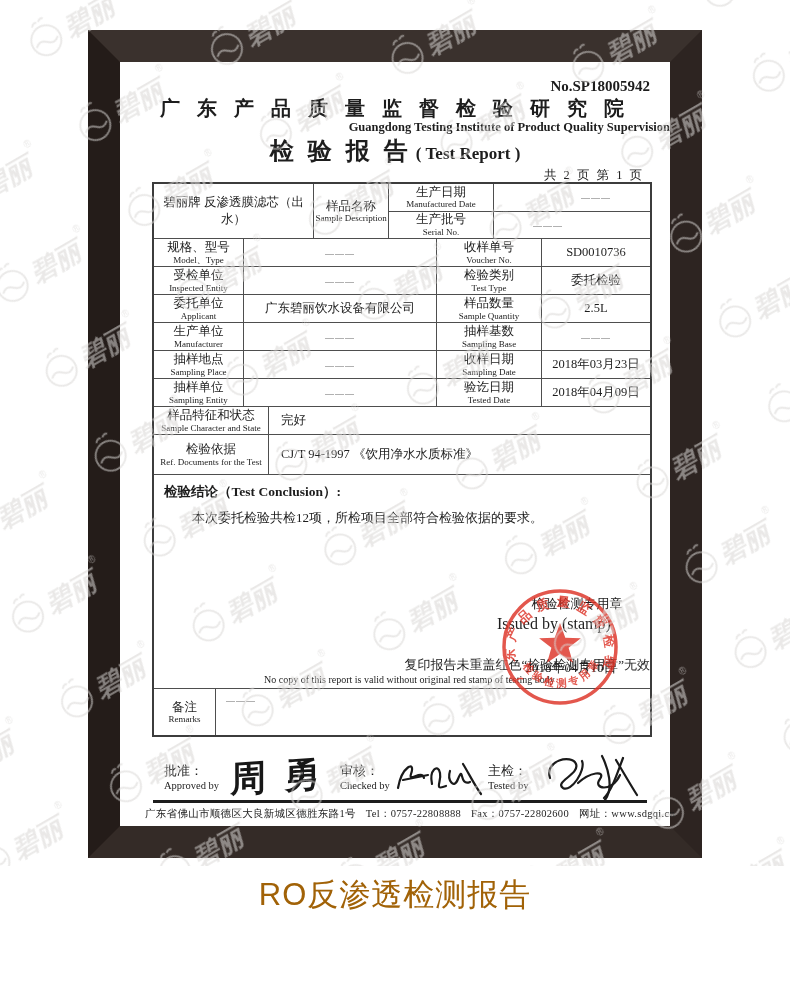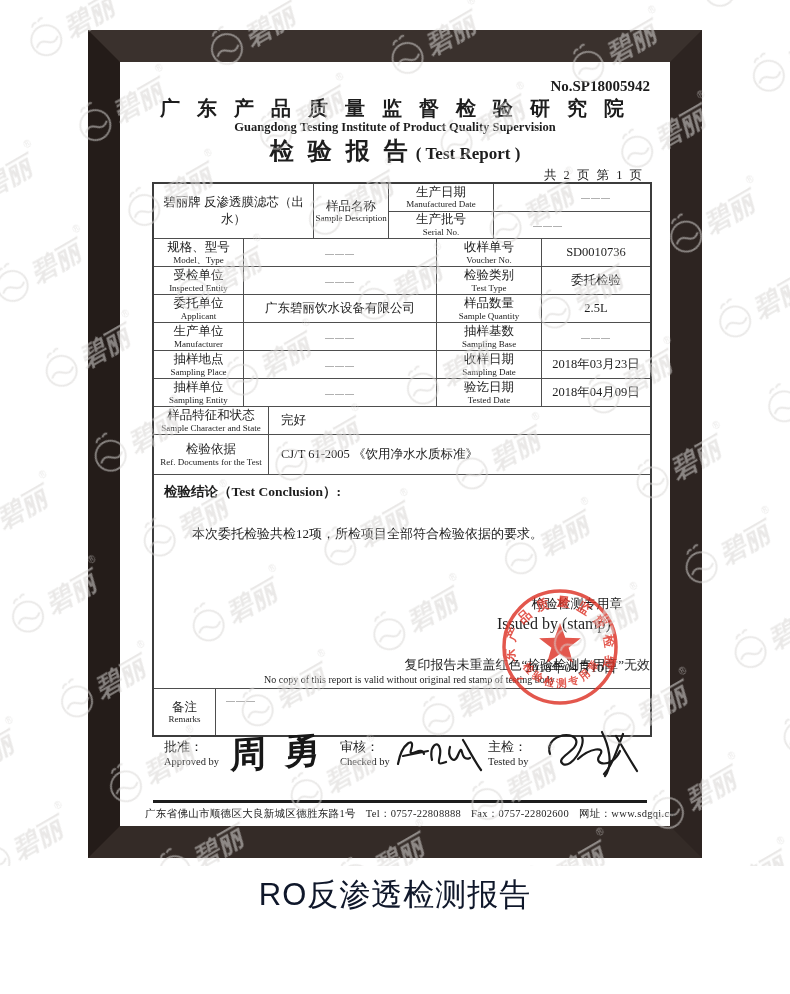--- a/index.html
+++ b/index.html
@@ -10,21 +10,21 @@
   
   .frame { position:absolute; left:88px; top:30px; width:614px; height:828px;
            border-style:solid; border-width:32px;
            border-top-color:#3a312d; border-left-color:#241c19; border-right-color:#2d2421; border-bottom-color:#342b27;
            background:#ef4444; box-shadow: inset 0 0 0 2px #b3b0ae; }
   .paper { position:relative; width:550px; height:764px; background:#fff; }
 
   
   .report-no { position:absolute; top:16px; right:20px; font-weight:bold; font-size:15px; }
   .inst-cn  { position:absolute; top:33px; left:0; width:100%; text-align:center; font-size:20px; font-weight:bold; letter-spacing:6px; }
-  .inst-en  { position:absolute; top:58px; left:0; width:100%; text-align:center; font-size:12.5px; font-weight:bold; }
+  .inst-en  { position:absolute; top:58px; left:0; width:100%; text-align:right; font-size:12.5px; font-weight:bold; }
   .rpt-title{ position:absolute; top:73px; left:0; width:100%; text-align:center; font-weight:bold; }
   .rpt-title .cn { font-size:24px; letter-spacing:4px; }
   .rpt-title .en { font-size:17px; }
   .pages    { position:absolute; top:105px; right:26px; font-size:12.5px; letter-spacing:2px; }
 
   
   .tbl { position:absolute; left:32px; top:120px; width:500px; border:2px solid #3c3c3c; background:transparent; }
   .trow { display:flex; width:100%; border-bottom:1px solid #4e4e4e; }
   .h28 { height:28px; } .h55 { height:55px; } .h40 { height:40px; } .h46 { height:46px; }
   .cell { border-right:1px solid #4e4e4e; display:flex; flex-direction:column; justify-content:center; align-items:center; text-align:center; overflow:hidden; }
@@ -36,54 +36,54 @@
   .val { font-size:12.5px; }
   .dash { font-size:9px; letter-spacing:1px; color:#4a4a4a; }
   .splitcol { flex:1; display:flex; flex-direction:column; }
   .subrow { flex:1; display:flex; }
   .subrow.first { border-bottom:1px solid #4e4e4e;gap:48px; }
   .subrow .cell { height:auto; }
 
   
   .concl { position:relative; width:100%; height:214px; border-bottom:1px solid #4e4e4e; }
   .concl-title { position:absolute; left:10px; top:8px; font-size:13.5px; font-weight:bold; }
-  .concl-body  { position:absolute; left:38px; top:50px; font-size:13px; }
+  .concl-body  { position:absolute; left:38px; top:34px; font-size:13px; }
 
   
   .stamp-cn  { position:absolute; left:343px; top:120px; width:160px; text-align:center; font-size:13px; }
   .stamp-en  { position:absolute; left:343px; top:140px; width:160px; font-size:16px; }
   .stamp-date{ position:absolute; left:337px; top:160px; width:160px; text-align:center; font-size:13px;margin-top:24px; }
   .notice-cn { position:absolute; left:110px; top:181px; width:386px; text-align:right; font-size:13px; }
   .notice-en { position:absolute; left:110px; top:199px; width:386px; font-size:10px; }
 
   .stamp-svg { position:absolute; left:360px; top:505px; opacity:0.82; }
 
   
   .rem-lab { width:62px;text-align:center; }
   .rem-val { flex:1; align-items:flex-start; justify-content:flex-start; padding:6px 0 0 10px; }
 
   
-  .sig-row { position:absolute; left:32px; top:672px; width:500px; height:56px; }
+  .sig-row { position:absolute; left:32px; top:696px; width:500px; height:56px; }
   .sig-group { position:absolute; top:4px; }
   .sig-lab-cn { font-size:13px; }
   .sig-lab-en { font-size:10.5px; }
   .sig-name { position:absolute; font-size:36px; font-weight:bold; transform:rotate(-4deg) skewX(-4deg); letter-spacing:18px; color:#171717; white-space:nowrap; }
   .sig-scribble { position:absolute; }
 
   
   .foot-line { position:absolute; left:33px; top:738px; width:494px; height:2.5px; background:#1d1d1d; }
   .foot-text { position:absolute; left:0; top:745px; width:100%; text-align:center; font-size:10.5px; letter-spacing:0.3px; white-space:nowrap;padding-left:20px; }
   .foot-text span { margin:0 5px; }
 
   
   .wm { position:absolute; left:0; top:0; pointer-events:none; opacity:0.55; }
 
   
   .caption { position:absolute; left:0; top:874px; width:100%; text-align:center;
-             font-family:"Liberation Sans","DejaVu Sans",sans-serif; font-size:31px; color:#0f172a; letter-spacing:1px; }
+             font-family:"Liberation Sans","DejaVu Sans",sans-serif; font-size:31px; color:#a16207; letter-spacing:1px; }
 </style>
 </head>
 <body>
 
 <div class="canvas">
 
   <div class="frame">
     <div class="paper">
 
       <div class="report-no">No.SP18005942</div>
@@ -232,21 +232,21 @@
           <div class="cell cv last">
               <span class="val">完好</span>
             </div>
         </div>
         <div class="trow h40">
           <div class="cell cw">
               <span class="lab-cn">检验依据</span>
               <span class="lab-en">Ref. Documents for the Test</span>
             </div>
           <div class="cell cv last">
-              <span class="val">CJ/T 61-2005 《饮用净水水质标准》</span>
+              <span class="val">CJ/T 94-1997 《饮用净水水质标准》</span>
             </div>
         </div>
 
         <div class="concl">
           <div class="concl-title">检验结论（Test Conclusion）:</div>
           <div class="concl-body">本次委托检验共检12项，所检项目全部符合检验依据的要求。</div>
           <div class="stamp-cn">检验检测专用章</div>
           <div class="stamp-en">Issued by (stamp)</div>
           <div class="stamp-date">2018年04月10日</div>
           <div class="notice-cn">复印报告未重盖红色“检验检测专用章”无效</div>

